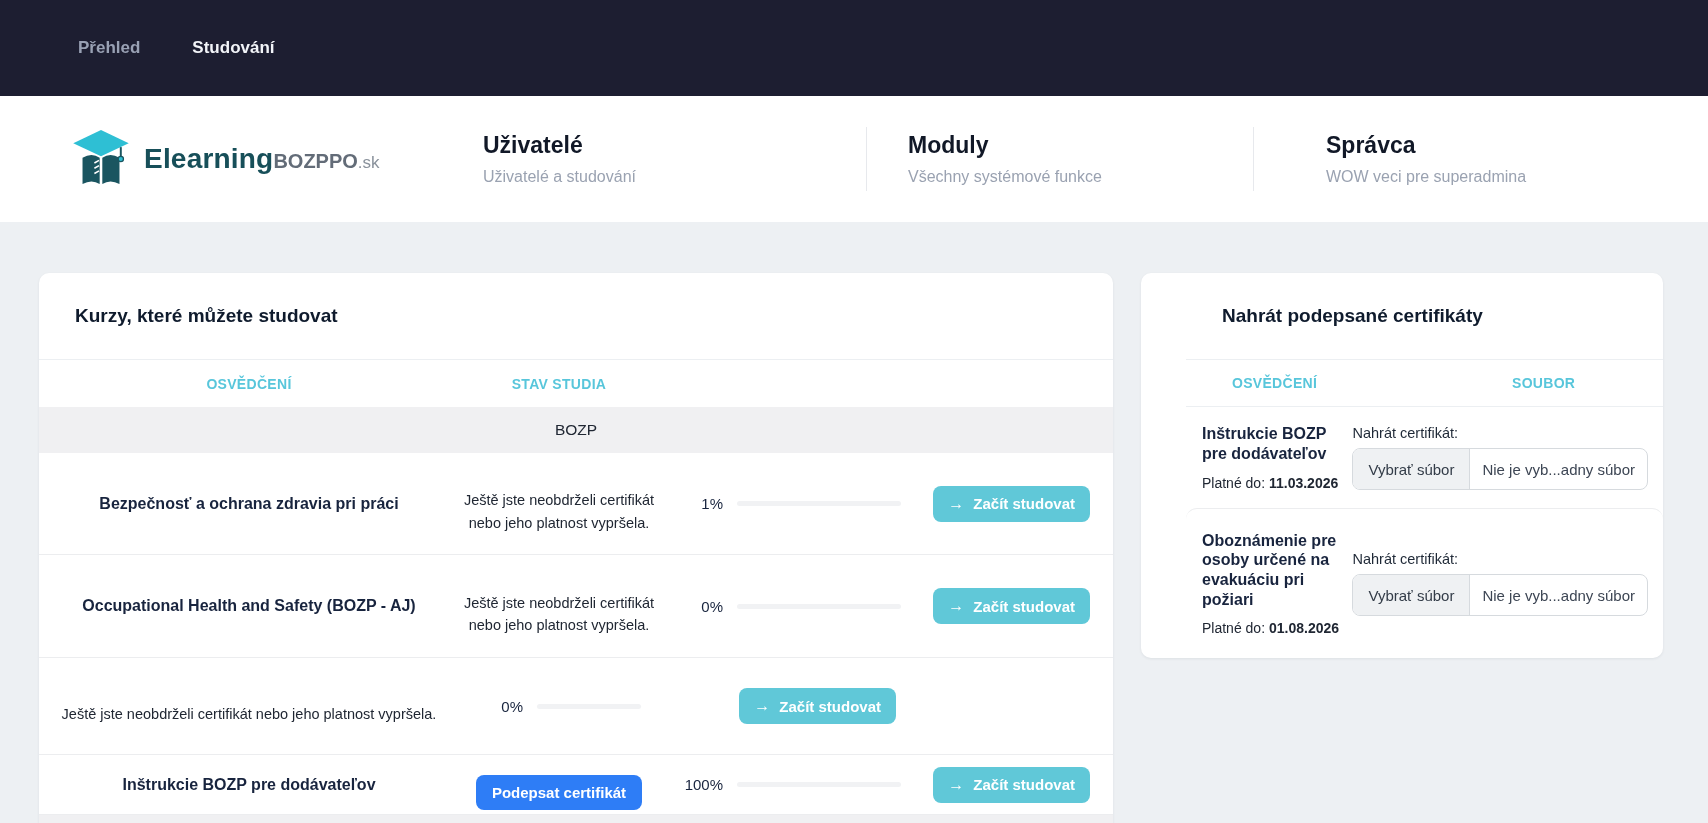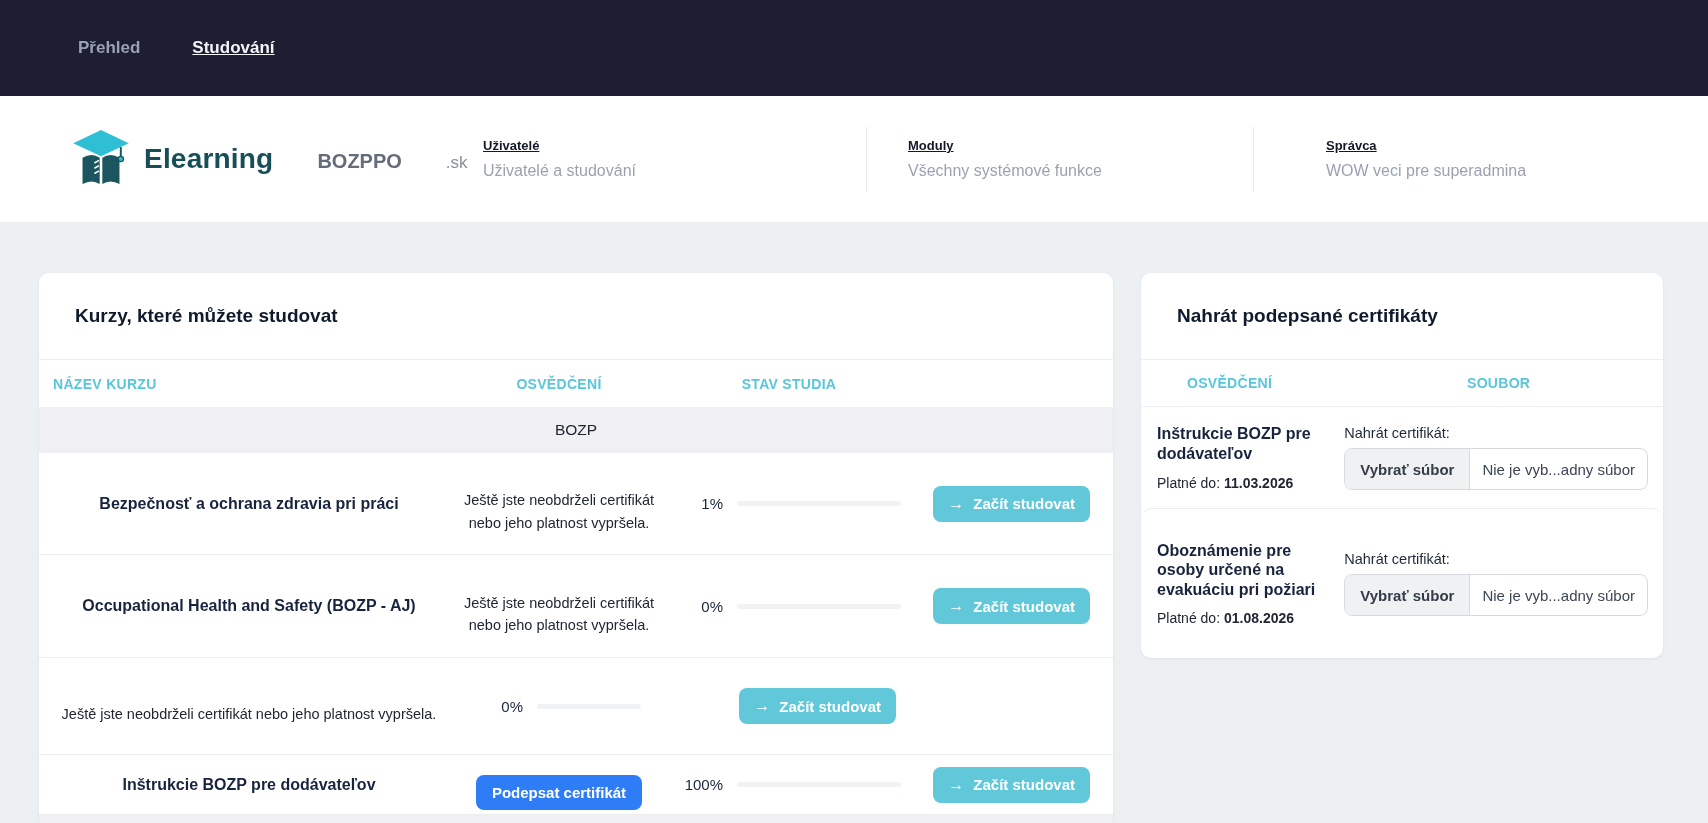--- a/index.html
+++ b/index.html
@@ -4,47 +4,47 @@
 <style>
   * { margin:0; padding:0; box-sizing:border-box; }
   html,body { width:1708px; height:823px; overflow:hidden; background:#edf0f3;
               font-family:"Liberation Sans", sans-serif; }
 
   
   .topbar { position:relative; height:96px; background:#1d1e31; }
   .topnav { position:absolute; left:78px; top:0; height:96px; display:flex; align-items:center; gap:52px; }
   .topnav .tlink { font-size:17px; font-weight:700; cursor:pointer; }
   .tlink.muted { color:#99a1b4; }
-  .tlink.active { color:#f2f4f8;text-decoration:underline; }
+  .tlink.active { color:#f2f4f8; }
   .provoz-wrap { position:absolute; right:103px; top:0; height:96px; display:flex; align-items:flex-end; gap:20px; padding-bottom:19px; }
   .provoz-col { display:flex; flex-direction:column; }
   .provoz-label { color:#ffffff; font-size:16px; font-weight:700; margin-bottom:7px; }
   .provoz-input { width:232px; height:40px; border:none; border-radius:8px; background:#fbfbfc;
                   padding:0 13px; font-size:15.5px; color:#4b5563; font-family:"Liberation Sans",sans-serif; outline:none; }
   .avatar { width:50px; height:50px; border-radius:10px; background:#6d6e74; overflow:hidden; display:flex; align-items:flex-end; justify-content:center; cursor:pointer; }
 
   
   .appheader { position:relative; height:126px; background:#ffffff; }
   .logo { position:absolute; left:68px; top:50%; transform:translateY(-50%); display:flex; align-items:center; gap:10px; cursor:pointer; }
-  .logo-text { display:flex; align-items:baseline;gap:44px; }
+  .logo-text { display:flex; align-items:baseline; }
   .logo-brand { font-size:28px; font-weight:800; color:#174f59; letter-spacing:.2px; }
   .logo-suffix { font-size:20px; font-weight:700; color:#636c78; }
   .logo-tld { font-size:17px; font-weight:400; color:#8a929c; }
   .menu-group { position:absolute; top:50%; transform:translateY(-50%); cursor:pointer; }
-  .menu-group .mtitle { font-size:13px; font-weight:700; color:#111827; margin-bottom:9px;text-decoration:underline; }
+  .menu-group .mtitle { font-size:23px; font-weight:700; color:#111827; margin-bottom:9px; }
   .menu-group .msub { font-size:16px; color:#9aa2b1; }
   .mg1 { left:483px; } .mg2 { left:908px; } .mg3 { left:1293px;margin-left:33px; }
   .vdiv { position:absolute; top:31px; width:1px; height:64px; background:#e7e9ed; }
   .vd1 { left:866px; } .vd2 { left:1253px; }
 
   
   .main { position:relative; height:601px; }
   .card { position:absolute; background:#fff; border-radius:10px; box-shadow:0 1px 3px rgba(16,24,40,.07); overflow:hidden; }
   .card-courses { left:39px; top:51px; width:1074px; height:600px; }
-  .card-certs   { left:1141px; top:51px; width:522px; height:385px; }
+  .card-certs   { left:1141px; top:51px; width:522px; height:385px;padding-left:45px; }
   .card-title-row { height:87px; display:flex; align-items:center; padding-left:36px;
                     font-size:19px; font-weight:700; color:#0f1b2d; border-bottom:1px solid #eceff2; }
 
   
   .cgrid { display:grid; grid-template-columns:420px 200px 260px 194px; align-items:center; }
   .thead-row { height:47px; color:#58c6db; font-weight:700; font-size:14px; letter-spacing:.3px; }
   .th-name { padding-left:14px; }
   .th-center { text-align:center; }
   .section-row { height:46px; background:#f0f0f2; display:flex; align-items:center; justify-content:center;
                  font-size:15.5px; color:#202733; }
@@ -72,21 +72,21 @@
   .cr1 { height:101px; } .cr2 { height:150px; border-top:1px solid #ecedef;border-radius:11px; }
   .cert-left { width:188px; }
   .cert-name { font-weight:700; font-size:16px; color:#18243e; line-height:1.22; max-width:175px; }
   .cert-valid { margin-top:11px; font-size:14px; color:#202733; }
   .cert-valid b { font-weight:700; }
   .cert-right { flex:1; }
   .upload-label { font-size:14.5px; color:#1f2937; margin-bottom:7px; }
   .filebox { display:flex; align-items:center; height:42px; border:1px solid #d6dade; border-radius:8px;
              background:#fff; overflow:hidden; cursor:pointer; }
   .file-btn { height:100%; display:flex; align-items:center; padding:0 15px; background:#eff1f3;
-              border-right:1px solid #d6dade; font-size:15px; color:#333c48; white-space:nowrap;font-weight:bold; }
+              border-right:1px solid #d6dade; font-size:15px; color:#333c48; white-space:nowrap; }
   .file-status { padding:0 12px; font-size:15px; color:#3d4654; white-space:nowrap; }
 </style>
 </head>
 <body>
 
 <div class="topbar">
   <div class="topnav">
     <span class="tlink muted">Přehled</span>
     <span class="tlink active">Studování</span>
   </div>
@@ -124,21 +124,20 @@
     <div class="msub">WOW veci pre superadmina</div>
   </div>
 </div>
 
 <div class="main">
 
   <div class="card card-courses">
     <div class="card-title-row">Kurzy, které můžete studovat</div>
 
     <div class="cgrid thead-row">
-      <div class="th-name">NÁZEV KURZU</div>
       <div class="th-center">OSVĚDČENÍ</div>
       <div class="th-center">STAV STUDIA</div>
       <div></div>
     </div>
 
     <div class="section-row">BOZP</div>
 
     <div class="cgrid course-row r-tall1">
       <div class="cell-name">Bezpečnosť a ochrana zdravia pri práci</div>
       <div class="cell-cert">Ještě jste neobdrželi certifikát nebo jeho platnost vypršela.</div>

